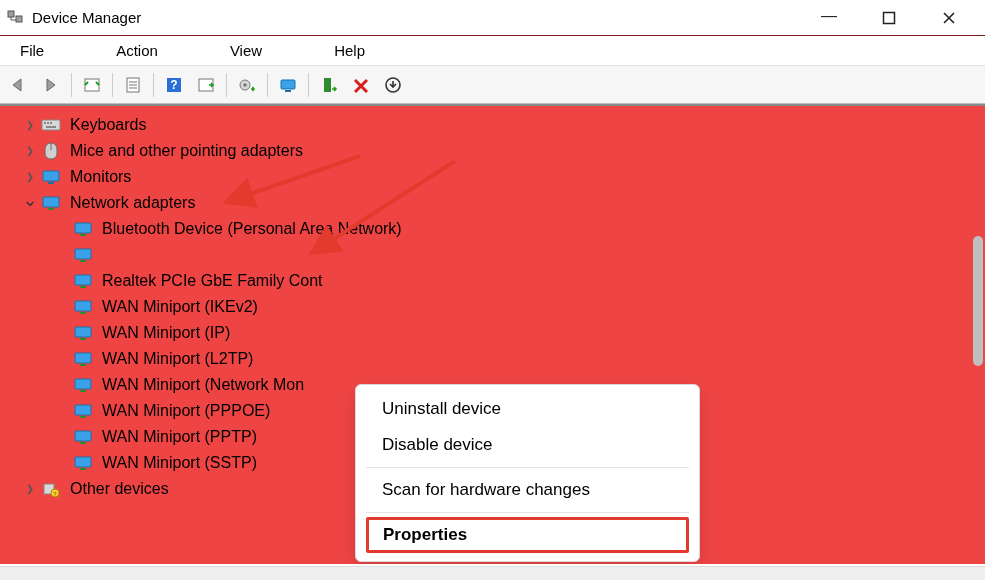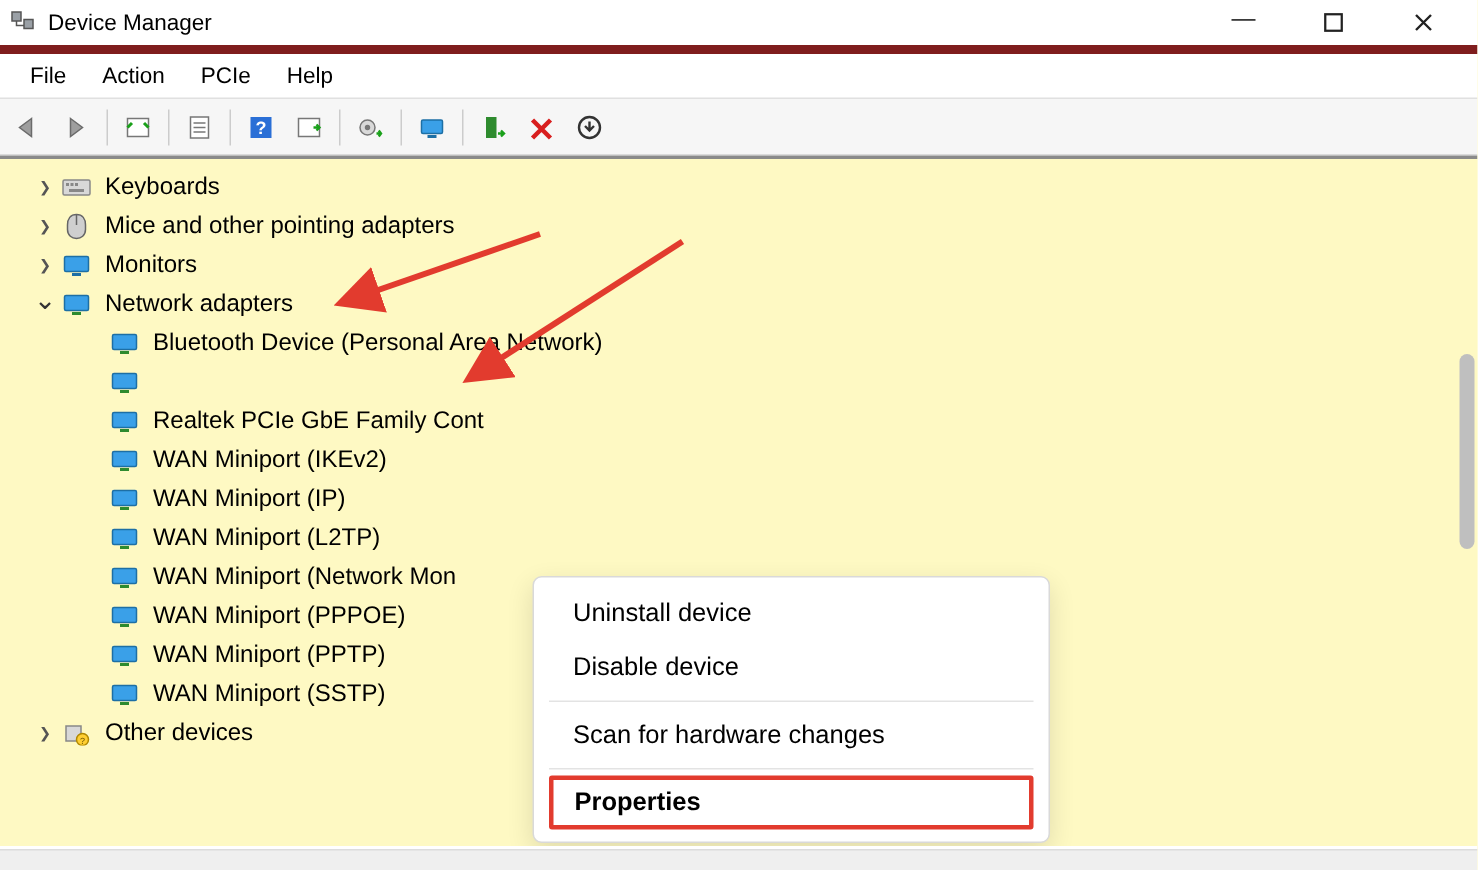--- a/index.html
+++ b/index.html
@@ -14,21 +14,21 @@
     overflow: hidden;
     position: relative;
   }
 
   
   .titlebar {
     height: 36px;
     display: flex;
     align-items: center;
     padding: 0 6px 0 6px;
-    border-bottom: 6px solid #7f1d1d;
+    border-bottom: 1px solid #7f1d1d;
     background: #fff;
   }
   .titlebar .app-icon { width: 18px; height: 18px; margin-right: 8px; display:inline-flex; align-items:center; justify-content:center;}
   .titlebar .title { font-size: 15px; flex: 1; }
   .win-buttons { display: flex; }
   .win-btn {
     width: 60px; height: 36px;
     display: flex; align-items: center; justify-content: center;
     font-family: "Segoe UI Symbol", sans-serif;
     font-size: 13px;
@@ -39,20 +39,21 @@
   .win-btn.close { font-size: 18px; }
 
   
   .menubar {
     height: 30px;
     display: flex;
     align-items: center;
     padding-left: 8px;
     border-bottom: 1px solid #e0e0e0;
     background: #fff;
+    gap: 48px;
   }
   .menu-item { padding: 4px 12px; font-size: 15px; }
 
   
   .toolbar {
     height: 38px;
     display: flex;
     align-items: center;
     padding: 0 4px;
     gap: 2px;
@@ -68,21 +69,21 @@
   .tb-sep { width: 1px; height: 24px; background: #ccc; margin: 0 3px; }
   .tb-btn svg { display: block; }
 
   
   .tree-wrap {
     position: relative;
     height: 460px;
     border-top: 2px solid #8a8a8a;
     padding-top: 6px;
     overflow: hidden;
-    background: #fef9c3;
+    background: #ef4444;
   }
   .tree {
     padding-left: 20px;
     line-height: 26px;
     font-size: 16px;
   }
   .node {
     display: flex;
     align-items: center;
     height: 26px;
@@ -184,21 +185,21 @@
       <svg width="14" height="14" viewBox="0 0 14 14">
           <path d="M2 2 L12 12 M12 2 L2 12" stroke="#222" stroke-width="1.6"></path>
         </svg>
     </div>
   </div>
 </div>
 
 <div class="menubar">
   <span class="menu-item">File</span>
   <span class="menu-item">Action</span>
-  <span class="menu-item">PCIe</span>
+  <span class="menu-item">View</span>
   <span class="menu-item">Help</span>
 </div>
 
 <div class="toolbar">
   <span class="tb-btn">
     <svg width="20" height="18" viewBox="0 0 20 18">
         <path d="M12 3 L4 9 L12 15 Z" fill="#9e9e9e" stroke="#6b6b6b"></path>
       </svg>
   </span>
   <span class="tb-btn">

